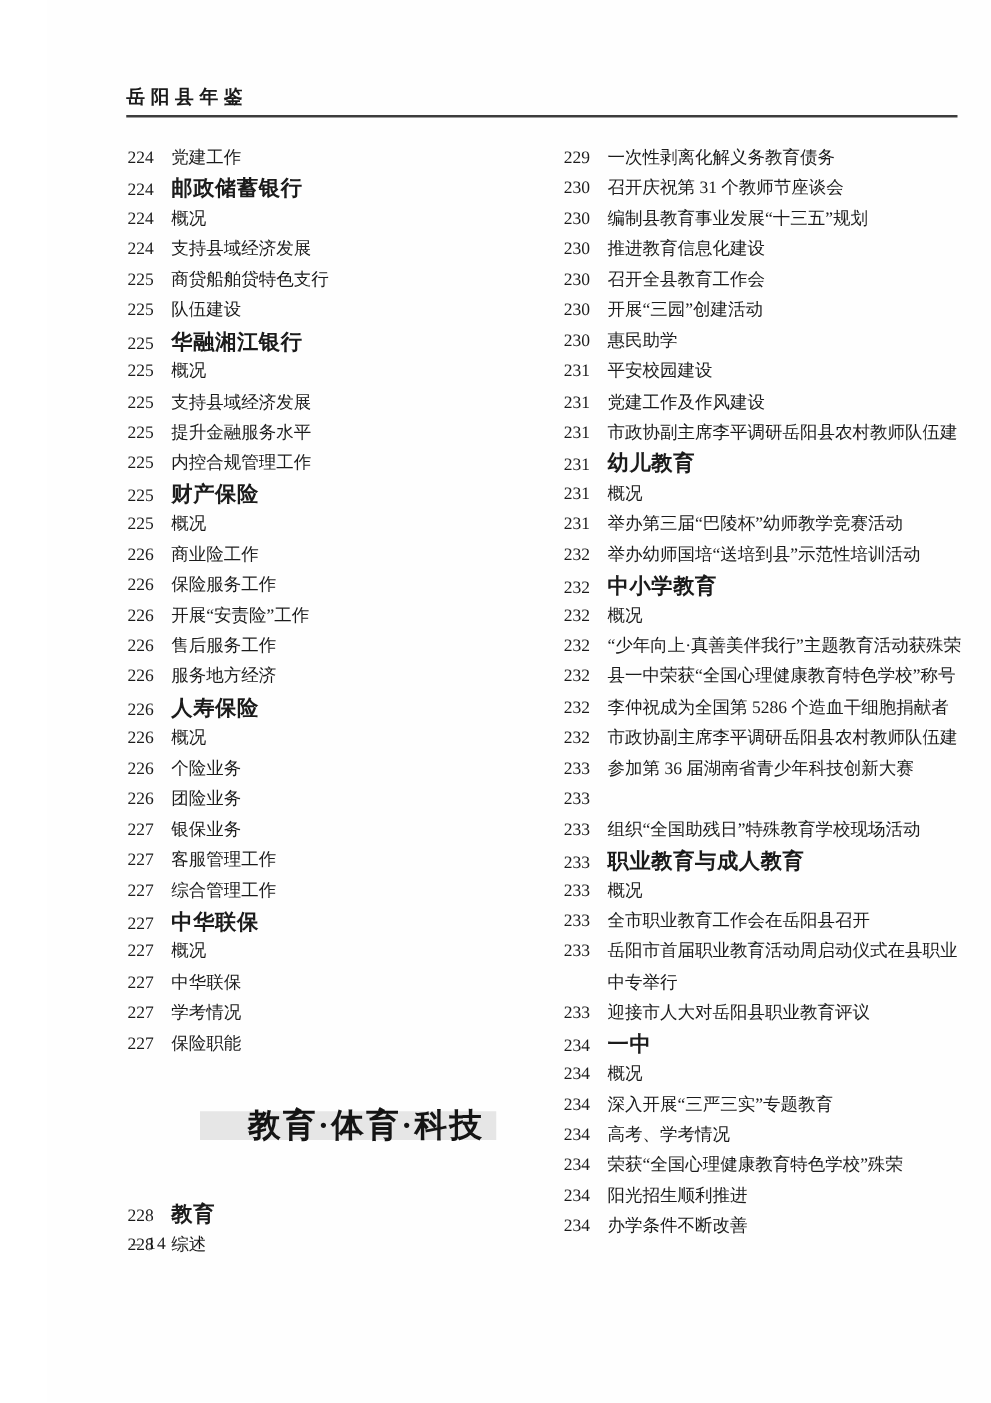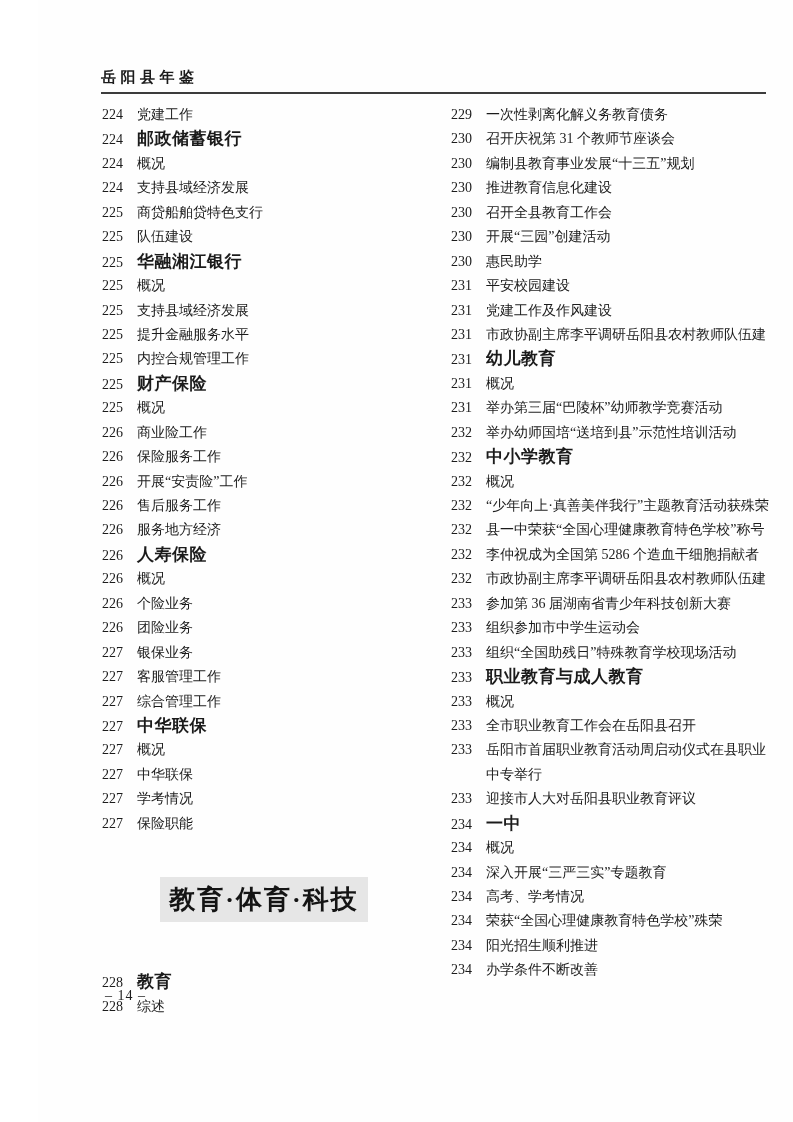--- a/index.html
+++ b/index.html
@@ -13,42 +13,43 @@
     margin-left:38px;
   }
   .header-title {
     position:absolute; left:63px; top:68px;
     font-size:15px; letter-spacing:4.5px; font-weight:600;
   }
   .header-rule {
     position:absolute; left:63px; top:92px;
     width:665px; height:2px; background:#3c3c3c;
   }
-  .col { position:absolute; top:103px; }
+  .col { position:absolute; top:115px; }
   .col-left  { left:64px;  width:330px; }
   .col-right { left:413px; width:345px; }
   .row {
     display:flex; align-items:baseline;
     height:24.45px; line-height:24.45px;
     white-space:nowrap;
   }
   .num { flex:0 0 35px; font-size:14px; }
   .title { font-size:14px; }
   .row.head .title {
     font-family:"Liberation Sans","DejaVu Sans",sans-serif;
     font-weight:bold; font-size:17px; letter-spacing:0.5px;
   }
   .banner {
     margin:41px 0 48px 58px;
-    width:208px; height:45px;
+    width:208px; height:23px;
     background:#e6e6e6;
     display:flex; align-items:center; justify-content:center;
     font-family:"Liberation Serif","DejaVu Serif",serif;
     font-weight:bold; font-size:26px; letter-spacing:2px;
     color:#141414;
+    padding-left:29px;
   }
   .footer {
     position:absolute; left:67px; top:988px;
     font-size:14px; letter-spacing:1px;
   }
 </style>
 </head>
 <body>
 
 <div class="page">
@@ -275,21 +276,20 @@
         <div class="row">
           <span class="num">232</span>
           <span class="title">市政协副主席李平调研岳阳县农村教师队伍建</span>
         </div>
         <div class="row">
           <span class="num">233</span>
           <span class="title">参加第 36 届湖南省青少年科技创新大赛</span>
         </div>
         <div class="row">
           <span class="num">233</span>
-          <span class="title">组织参加市中学生运动会</span>
         </div>
         <div class="row">
           <span class="num">233</span>
           <span class="title">组织“全国助残日”特殊教育学校现场活动</span>
         </div>
         <div class="row head">
           <span class="num">233</span>
           <span class="title">职业教育与成人教育</span>
         </div>
         <div class="row">

